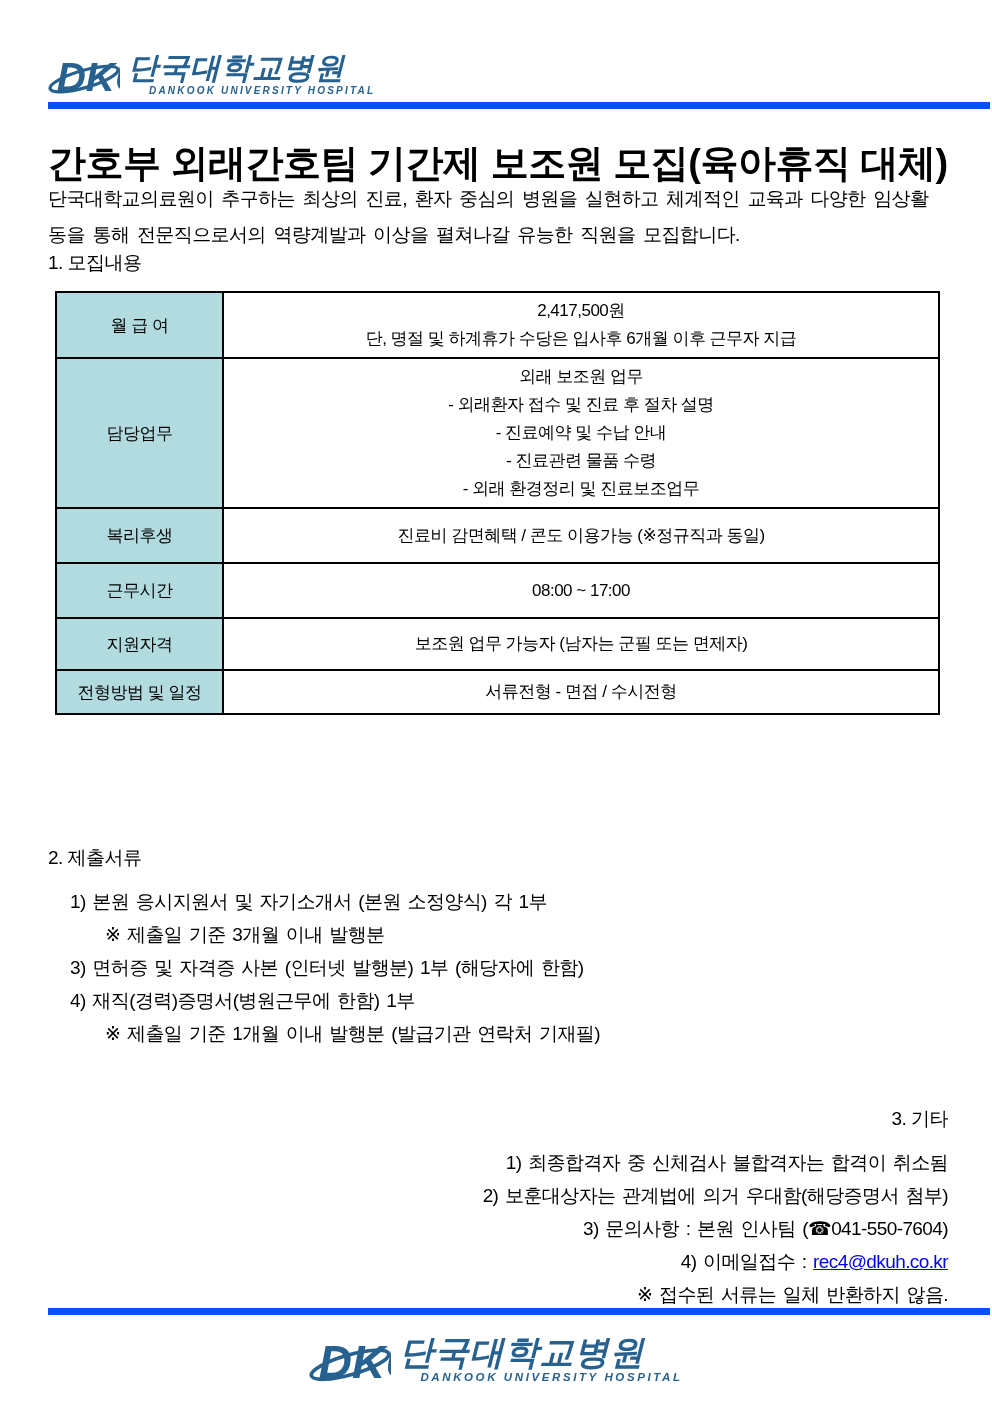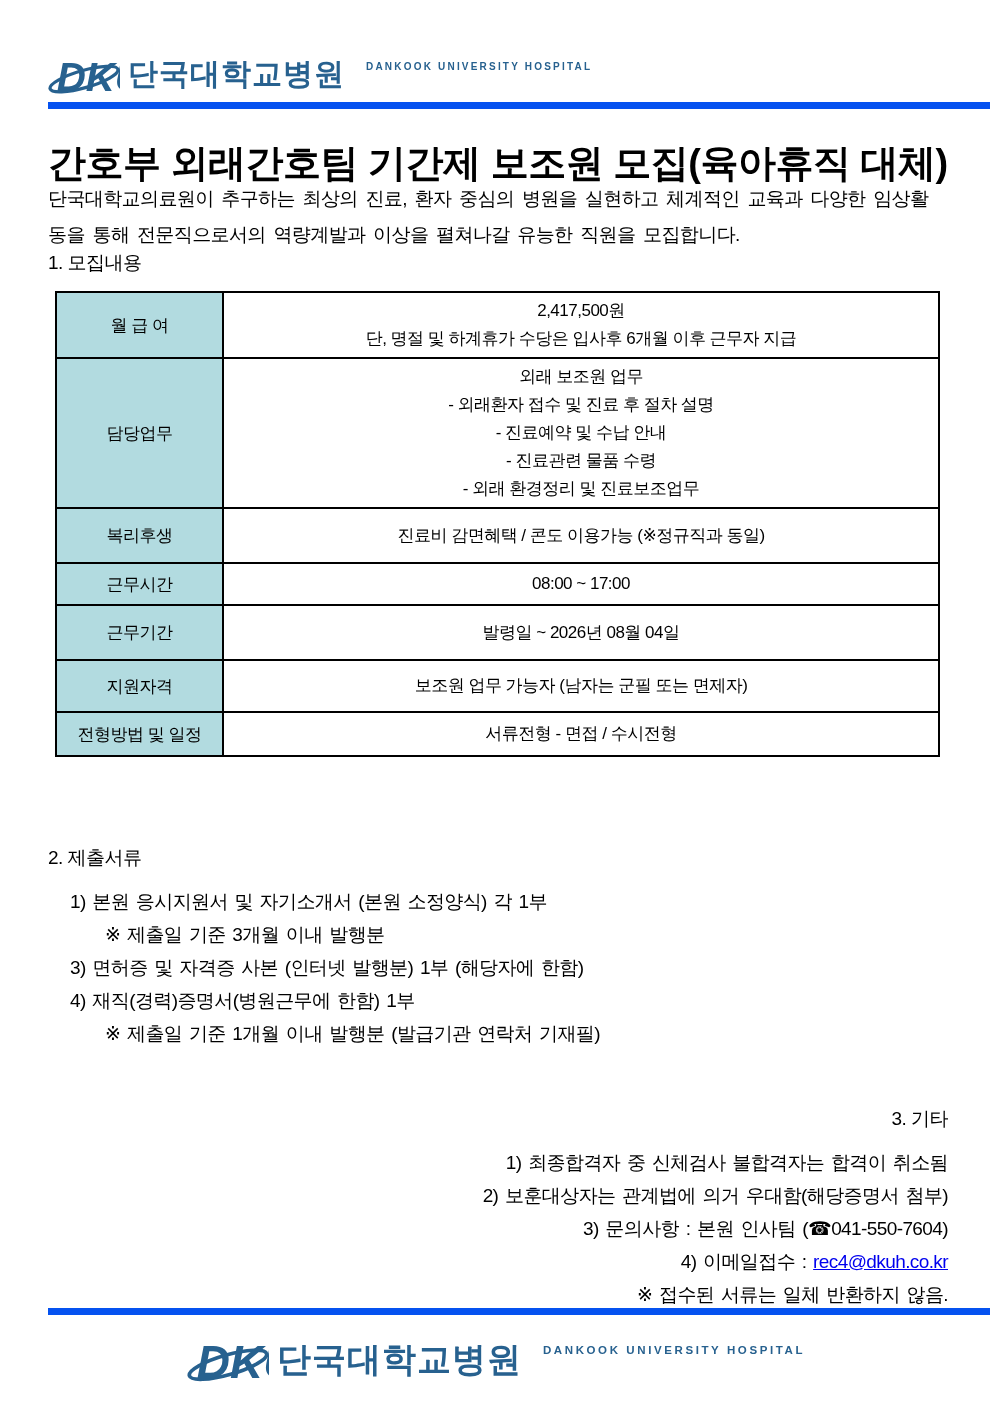--- a/index.html
+++ b/index.html
@@ -12,21 +12,21 @@
   html,body{margin:0;padding:0;}
   body{
     width:992px;height:1403px;position:relative;background:#ffffff;
     font-family:"Liberation Sans","DejaVu Sans",sans-serif;color:#000;
     overflow:hidden;
   }
 
   
   .logo{display:flex;align-items:center;gap:8px;}
   .logo-mark svg{display:block;}
-  .logo-text{display:flex;flex-direction:row;line-height:1;}
+  .logo-text{display:flex;flex-direction:column;line-height:1;font-style:italic;}
   .logo-ko{font-weight:bold;color:var(--logo-blue);letter-spacing:1px;white-space:nowrap;}
   .logo-en{font-weight:bold;color:var(--logo-blue);white-space:nowrap;margin-top:3px;padding-left:21px;}
   #logo-top{position:absolute;left:48px;top:48px;}
   #logo-top .logo-ko{font-size:30px;}
   #logo-top .logo-en{font-size:10px;letter-spacing:2.2px;}
   #logo-bottom{position:absolute;left:0;top:1330px;width:992px;justify-content:center;}
   #logo-bottom .logo-ko{font-size:34px;}
   #logo-bottom .logo-en{font-size:11.5px;letter-spacing:2.6px;}
 
   
@@ -115,30 +115,24 @@
           <div>- 진료관련 물품 수령</div>
           <div>- 외래 환경정리 및 진료보조업무</div>
         </td>
       </tr>
       <tr style="height: 55px;">
         <th>복리후생</th>
         <td>
           <div>진료비 감면혜택 / 콘도 이용가능 (※정규직과 동일)</div>
         </td>
       </tr>
-      <tr style="height: 42px;">
+      <tr style="height: 55px;">
         <th>근무시간</th>
         <td>
           <div>08:00 ~ 17:00</div>
-        </td>
-      </tr>
-      <tr style="height: 55px;">
-        <th>근무기간</th>
-        <td>
-          <div>발령일 ~ 2026년 08월 04일</div>
         </td>
       </tr>
       <tr style="height: 52px;">
         <th>지원자격</th>
         <td>
           <div>보조원 업무 가능자 (남자는 군필 또는 면제자)</div>
         </td>
       </tr>
       <tr style="height: 44px;">
         <th>전형방법 및 일정</th>

